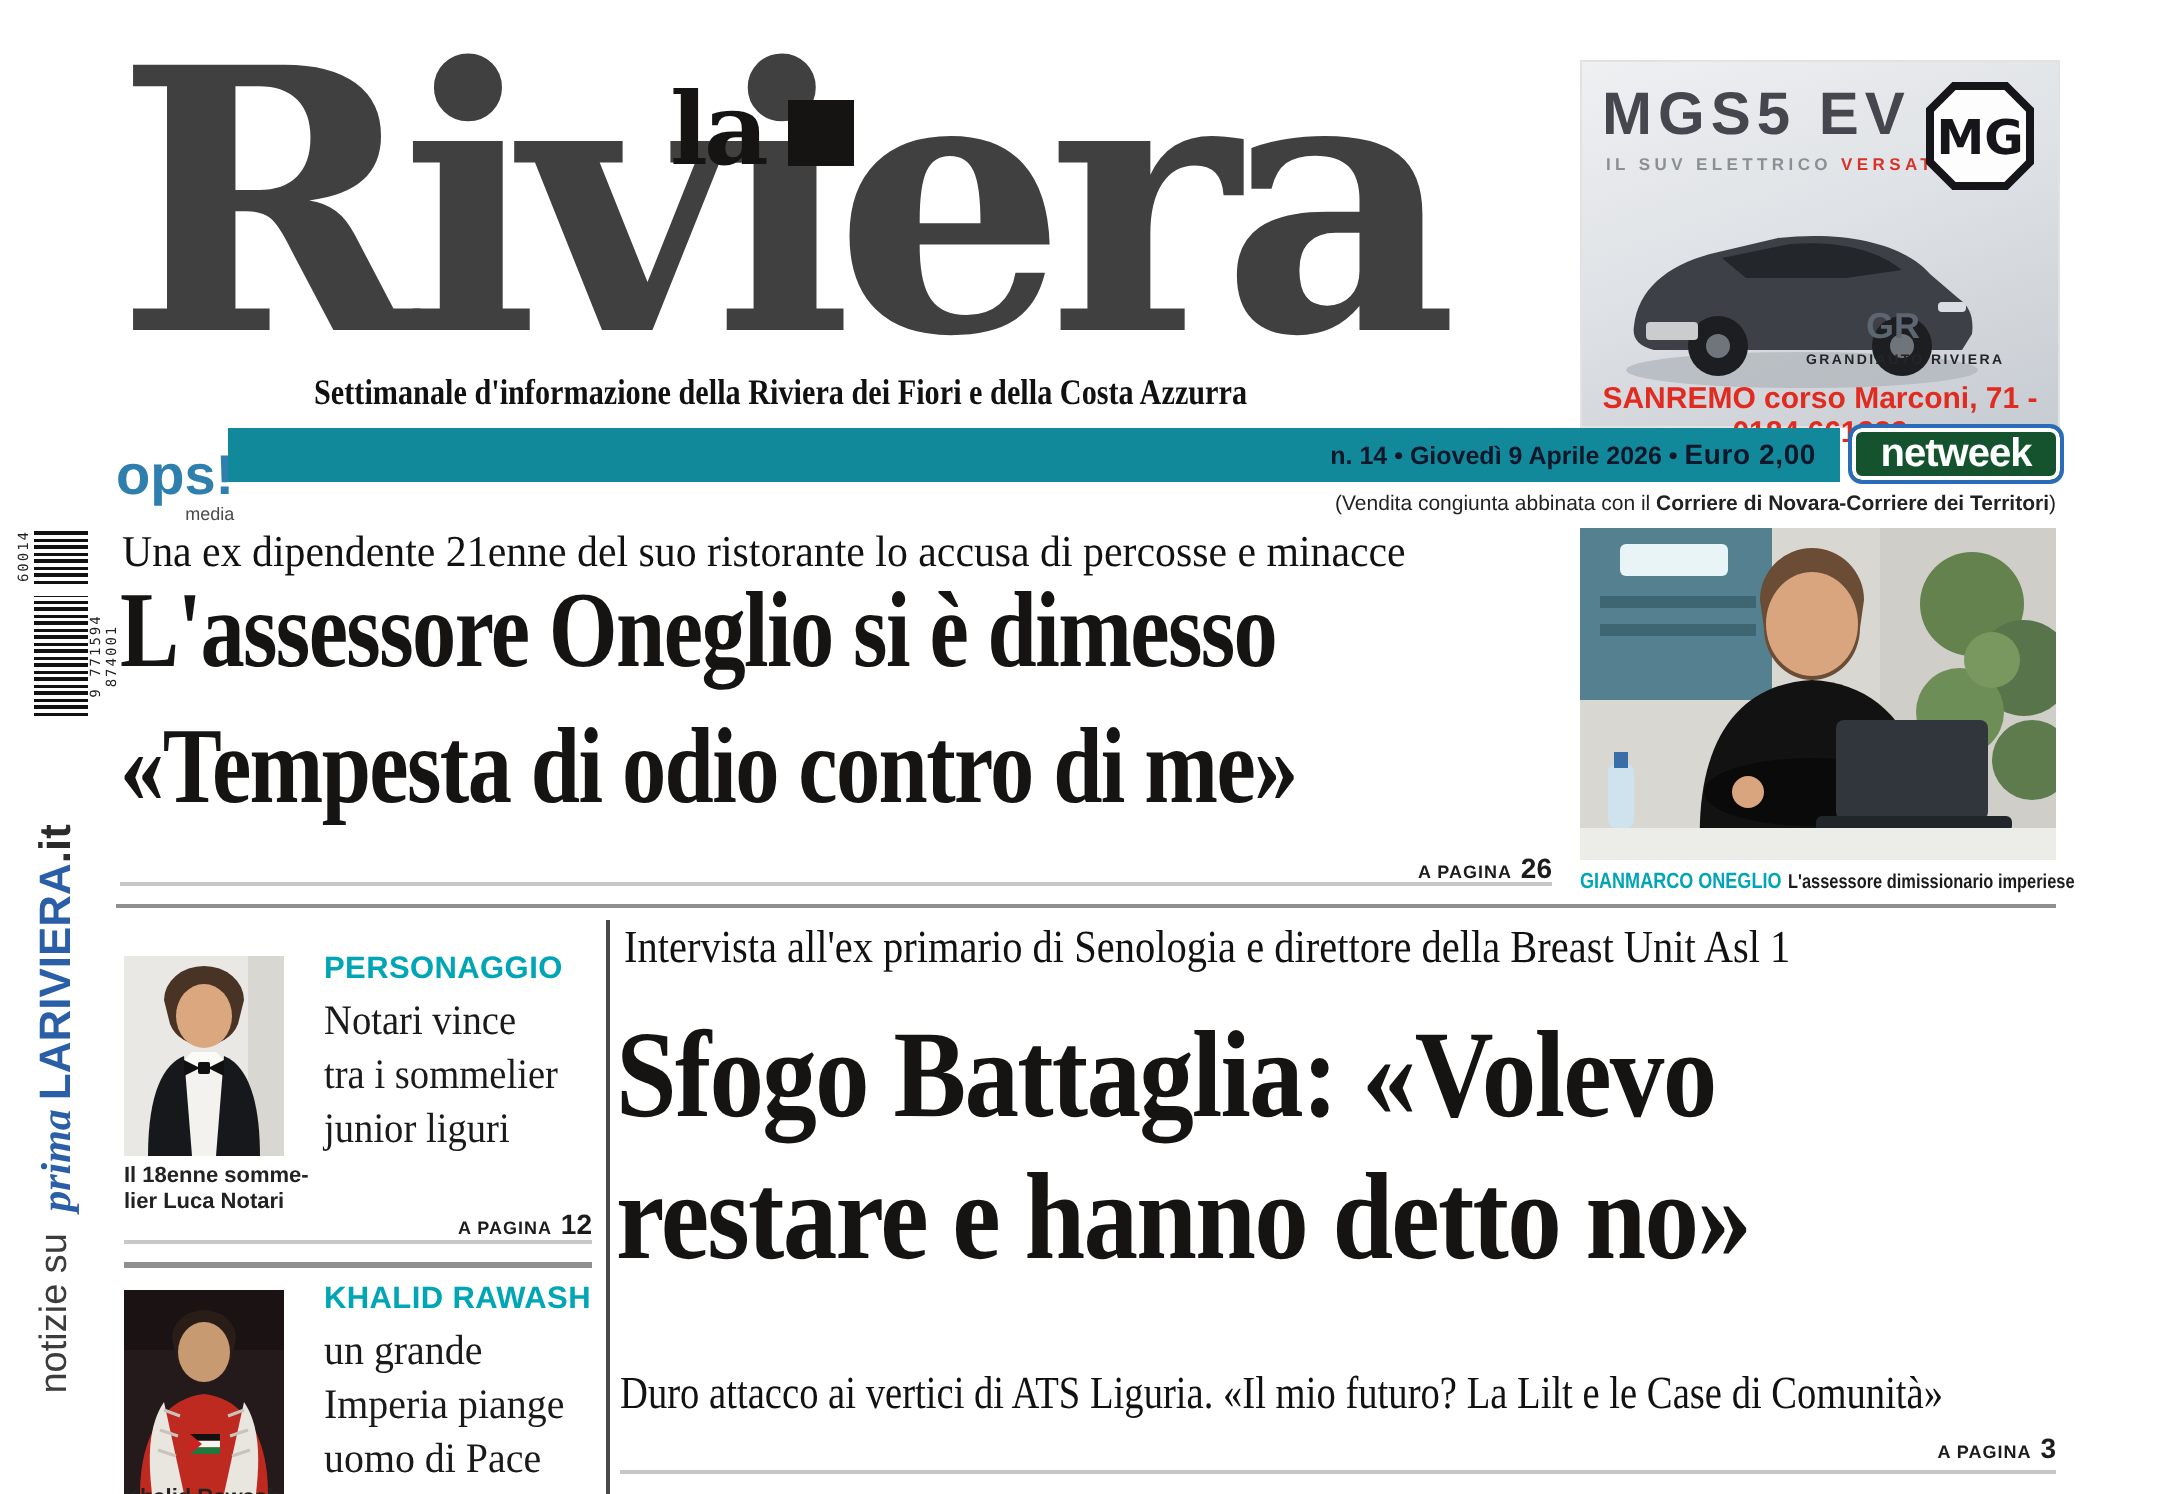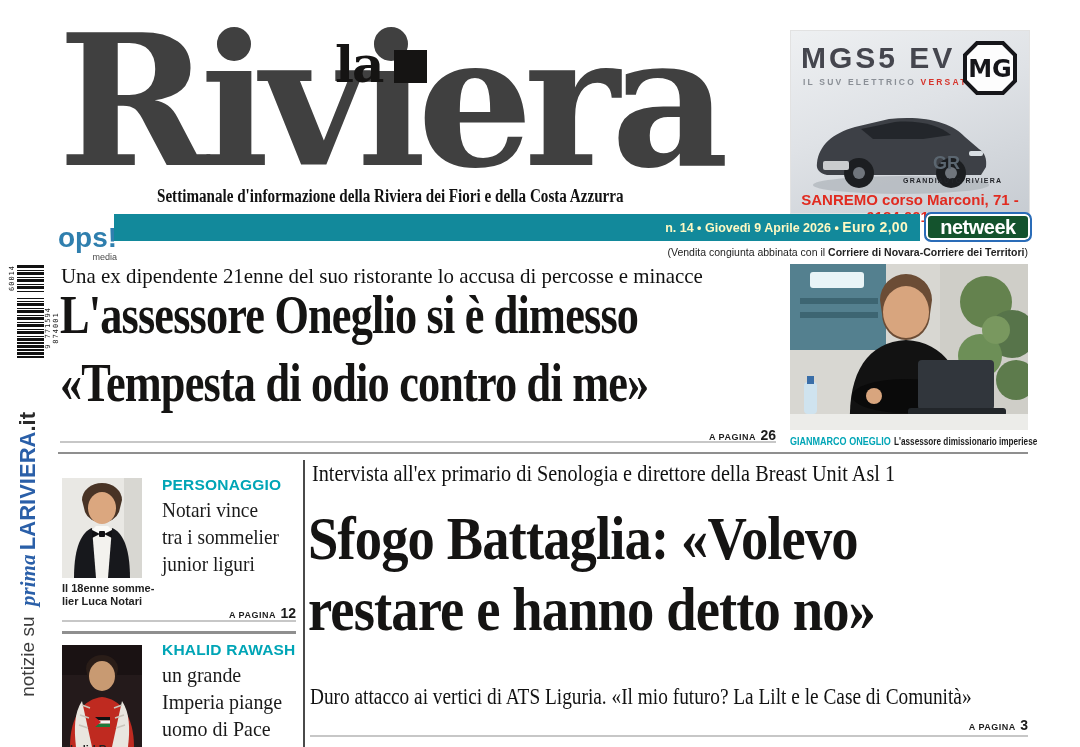--- a/index.html
+++ b/index.html
@@ -25,21 +25,21 @@
   .ad-tagline .accent{color:#d6342b;}
   .ad-dealer{font-family:"Liberation Sans",sans-serif;font-weight:bold;font-size:7px;
              letter-spacing:1.2px;color:#23252a;}
   .ad-address{font-family:"Liberation Sans",sans-serif;font-weight:bold;font-size:15px;color:#e12b20;
               text-align:center;}
 
   
   .ops{font-family:"Liberation Sans",sans-serif;font-weight:bold;font-size:28px;color:#2f7fae;line-height:1;}
   .ops-sub{font-family:"Liberation Sans",sans-serif;font-size:9px;color:#4a4a4a;}
   .tealbar{background:#12899b;}
-  .issue{font-family:"Liberation Sans",sans-serif;font-weight:bold;font-size:12.5px;color:#fef9c3;
+  .issue{font-family:"Liberation Sans",sans-serif;font-weight:bold;font-size:12.5px;color:#0f172a;
          text-align:right;line-height:27px;padding-right:12px;}
   .issue .price{font-size:14px;letter-spacing:.3px;}
   .netweek{background:#14532d;border:2px solid #2a6cb8;box-shadow:inset 0 0 0 2px #fff;
            border-radius:7px;color:#fff;font-family:"Liberation Sans",sans-serif;font-weight:bold;
            font-size:20px;text-align:center;line-height:26px;letter-spacing:-.5px;}
   .vendita{font-family:"Liberation Sans",sans-serif;font-size:10.5px;color:#222;text-align:right;}
 
   
   .kicker{font-family:"Liberation Serif",serif;font-size:22px;color:#111;}
   .headline{font-family:"Liberation Serif",serif;font-weight:bold;color:#151413;letter-spacing:-1px;}

